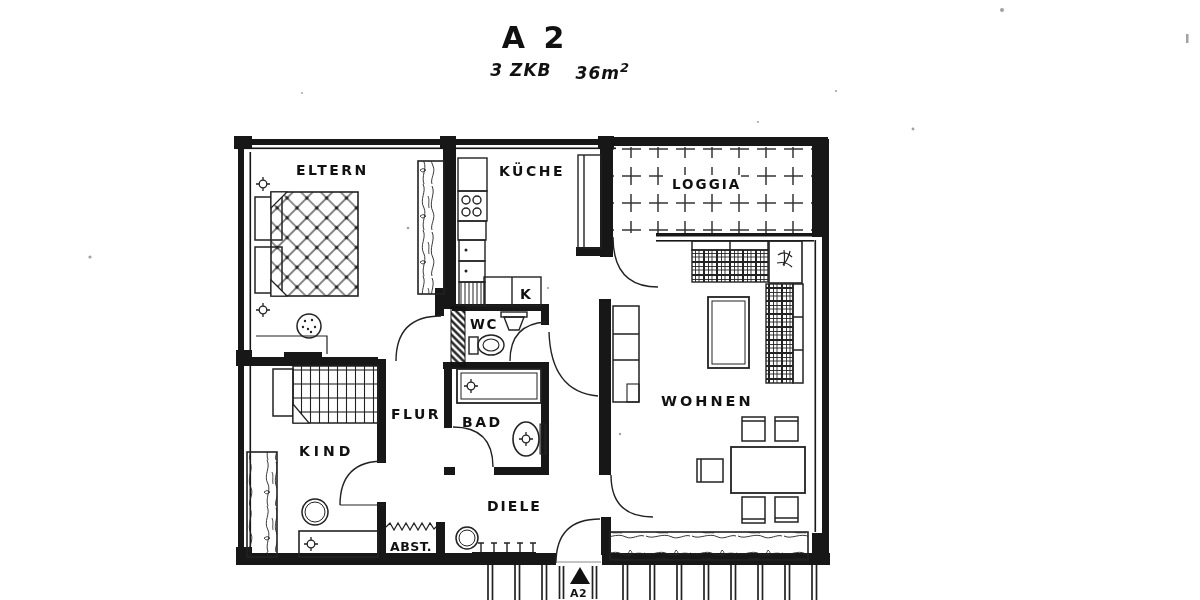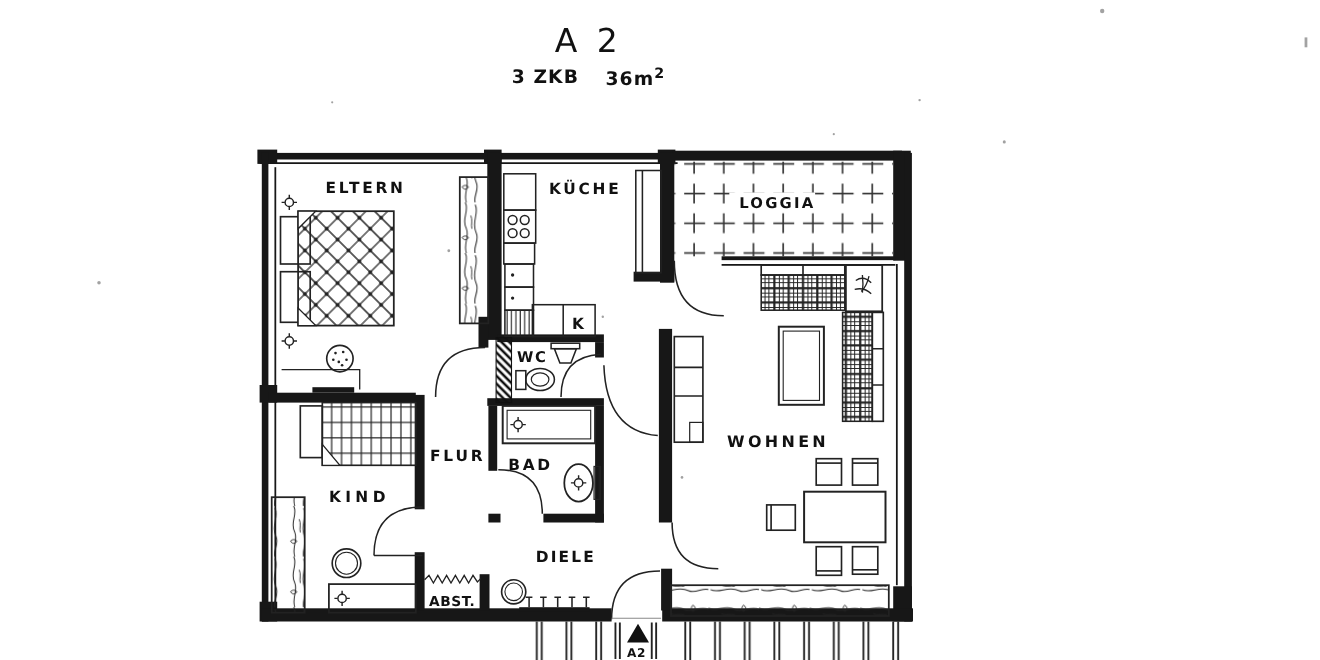--- a/index.html
+++ b/index.html
@@ -1,21 +1,21 @@
 <!DOCTYPE html>
 <html><head>
 <meta charset="utf-8">
 <style>
   html,body{margin:0;padding:0;background:#e8e8e8;}
   .page{position:relative;width:1200px;height:600px;background:#ffffff;overflow:hidden;
         font-family:"DejaVu Sans",sans-serif;}
   .title-block{position:absolute;left:440px;top:20px;width:190px;text-align:center;color:#111;}
-  .title{font-size:30px;font-weight:normal;letter-spacing:4px;}
+  .title{font-size:30px;font-weight:bold;letter-spacing:4px;}
   .subtitle{margin-top:5px;font-size:17px;font-weight:bold;letter-spacing:1px;
-            display:flex;justify-content:center;gap:24px;}
+            display:flex;justify-content:flex-end;gap:24px;font-style:italic;}
   .subtitle sup{font-size:13px;}
   svg.plan{position:absolute;left:0;top:0;}
   svg text{font-family:"DejaVu Sans",sans-serif;font-weight:bold;fill:#111;}
 </style>
 </head>
 <body>
 
 <div class="page">
 
   <div class="title-block">

